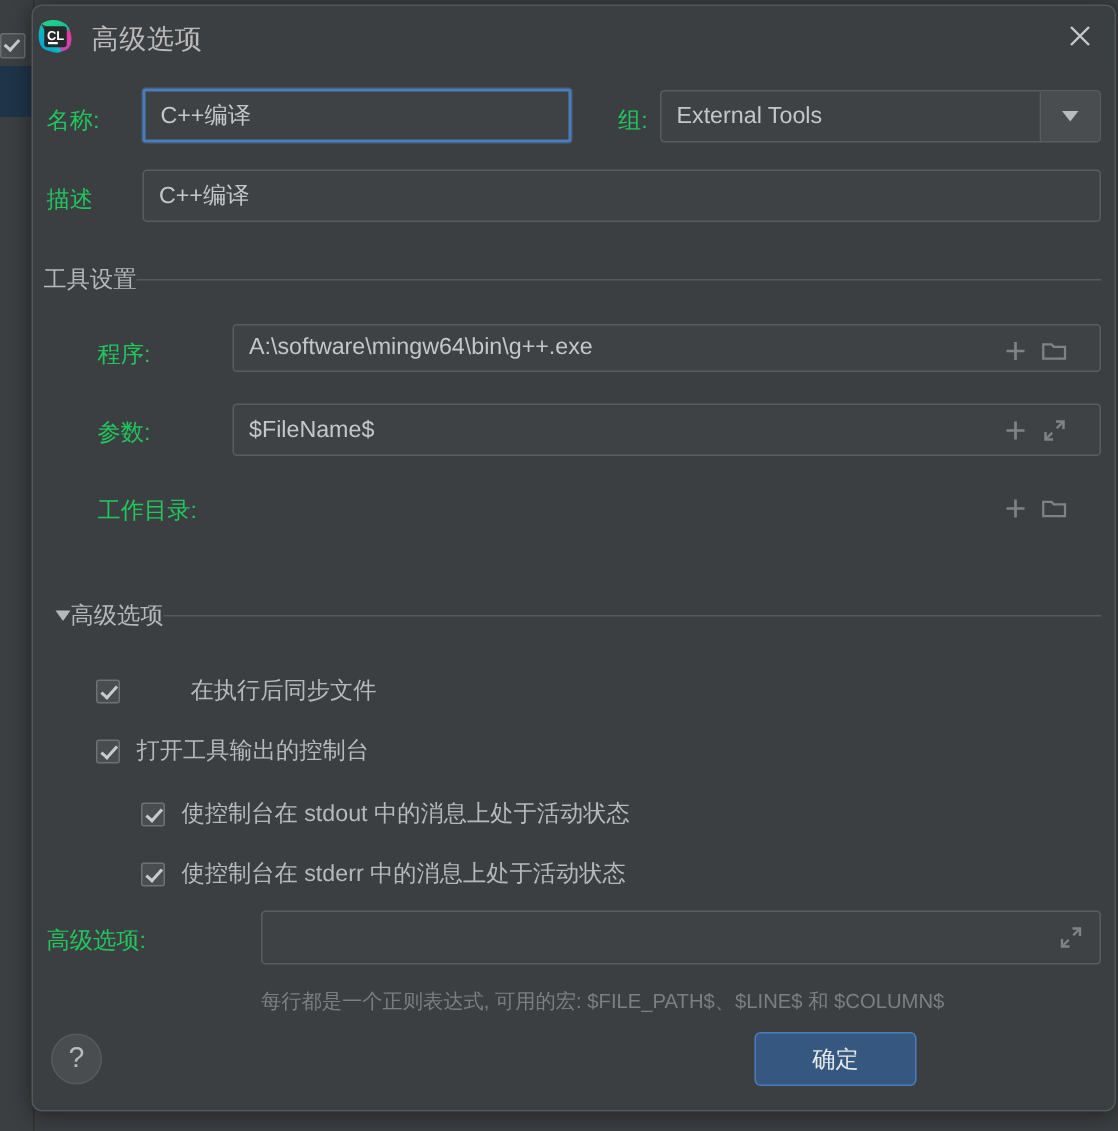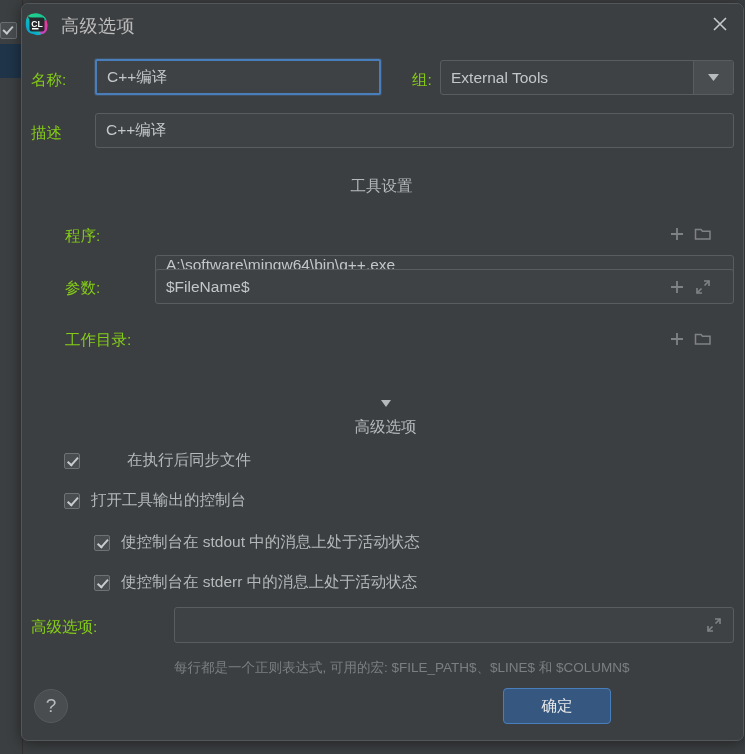--- a/index.html
+++ b/index.html
@@ -91,21 +91,21 @@
     position: absolute;
     right: 6px;
     top: 4px;
     width: 34px; height: 32px;
     cursor: default;
   }
   #close-btn svg { position:absolute; left:9px; top:8px; }
   .lbl {
     position: absolute;
     font-size: 15.5px;
-    color: #84cc16;
+    color: #22c55e;
     white-space: nowrap;
   }
   .field {
     position: absolute;
     box-sizing: border-box;
     background: #45484a;
     border: 1px solid #5a5d5f;
     border-radius: 3px;
     color: #c4c7c9;
     font-size: 15.5px;
@@ -160,23 +160,21 @@
     display: flex;
     align-items: center;
     justify-content: center;
   }
 
   
   .section {
     position: absolute;
     display: flex;
     align-items: center;
-    gap: 10px;
-    white-space: nowrap;
-    flex-direction: column;
+    white-space: nowrap;
   }
   .section-title {
     font-size: 15.5px;
     color: #b6b9bb;
   }
   .section-line {
     height: 1px;
     background: #56595b;
   }
   .tri {
@@ -331,21 +329,21 @@
 
   <div class="lbl" style="left:9px; top:119px;">描述</div>
   <input class="field readonlyish" style="left: 73px; top: 109px; width: 639px; height: 35px;" value="C++编译">
 
   <div class="section" style="left:7px; top:172px; width:705px;">
     <div class="section-title">工具设置</div>
     <div class="section-line" style="flex:1;"></div>
   </div>
 
   <div class="lbl" style="left:43px; top:222px;">程序:</div>
-  <input class="field readonlyish" style="left: 133px; top: 212px; width: 579px; height: 20px; margin-top: 39px;" value="A:\software\mingw64\bin\g++.exe">
+  <input class="field readonlyish" style="left: 133px; top: 212px; width: 579px; height: 32px;" value="A:\software\mingw64\bin\g++.exe">
   <div class="field-icons" style="left:646px; top:212px; height:36px;">
     <span class="ficon">
       <svg width="18" height="18" viewBox="0 0 18 18">
         <path d="M9 3 L9 15 M3 9 L15 9" stroke="#9a9d9f" stroke-width="1.8"></path>
       </svg>
     </span>
     <span class="ficon">
       <svg width="18" height="18" viewBox="0 0 18 18">
         <path d="M1.5 4.5 L7 4.5 L8.5 6.2 L16 6.2 L16 14 L1.5 14 Z" fill="none" stroke="#9a9d9f" stroke-width="1.5"></path>
       </svg>

